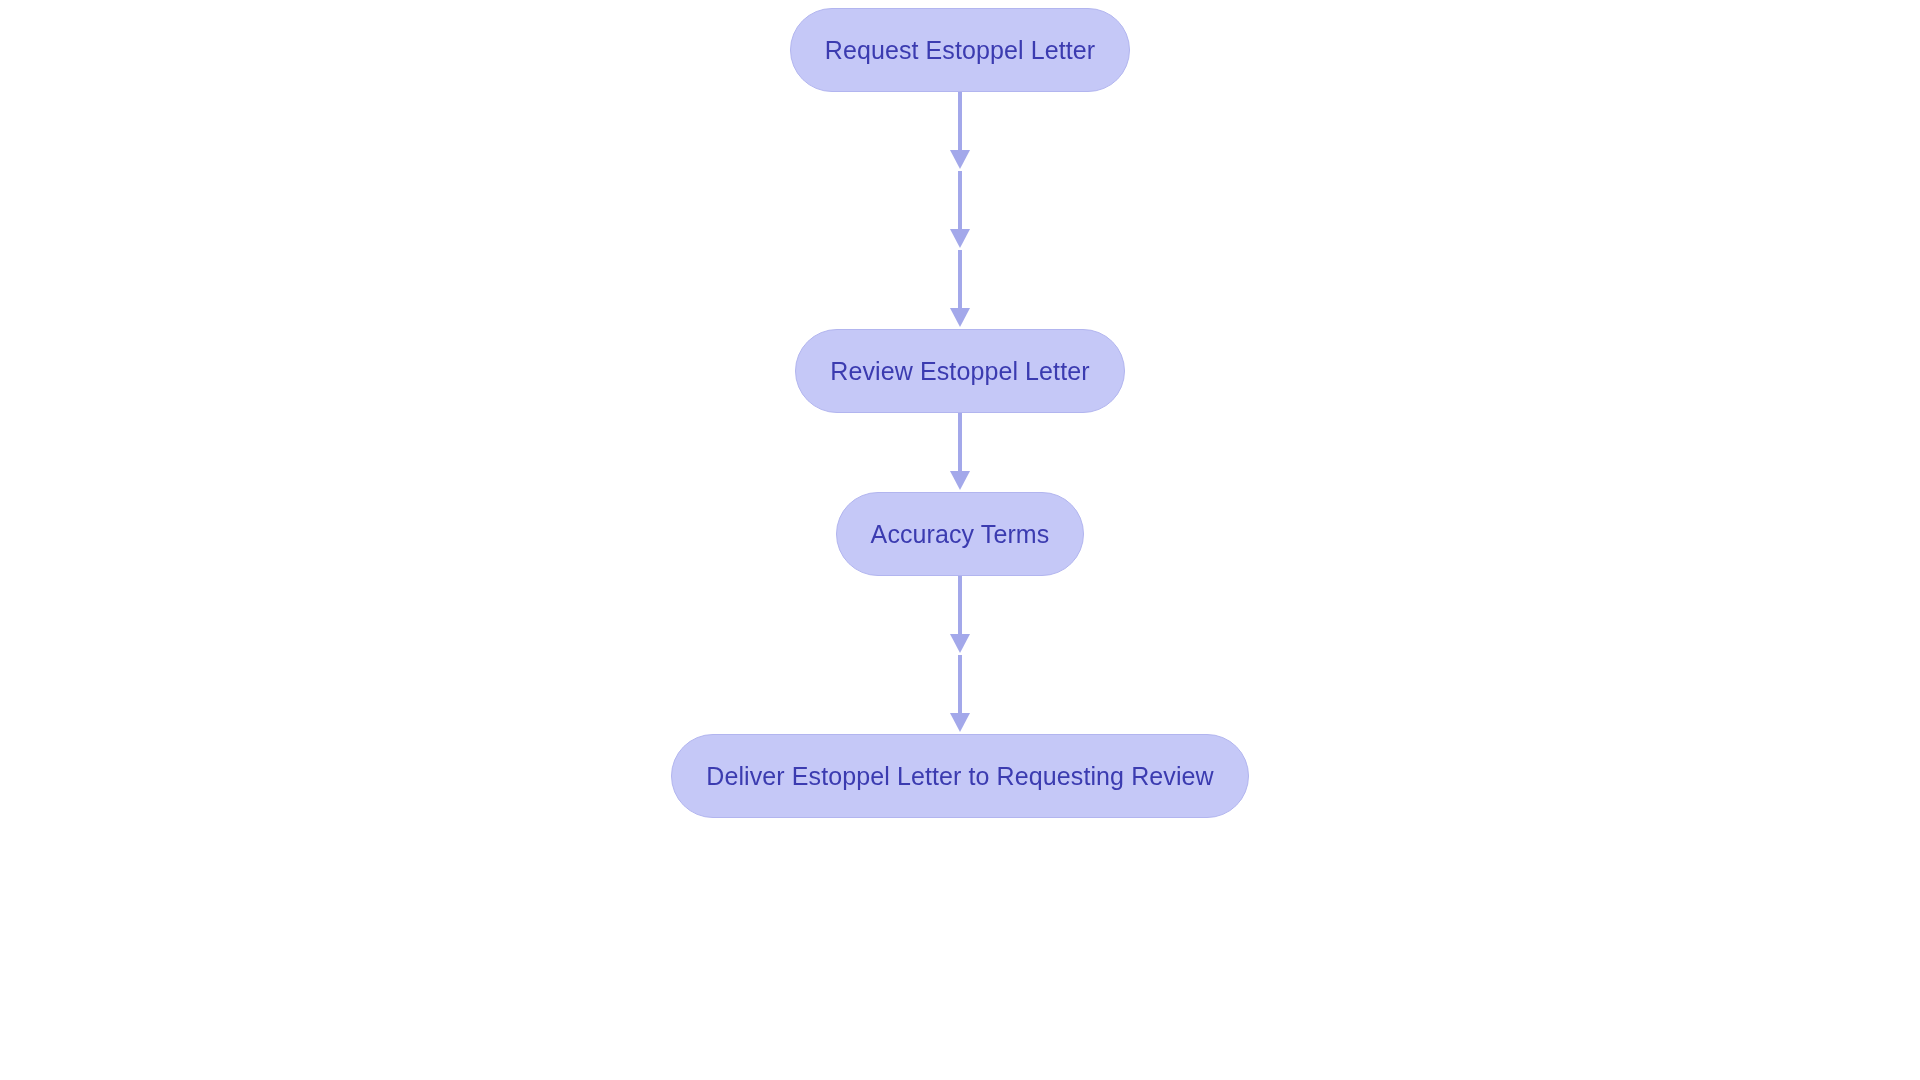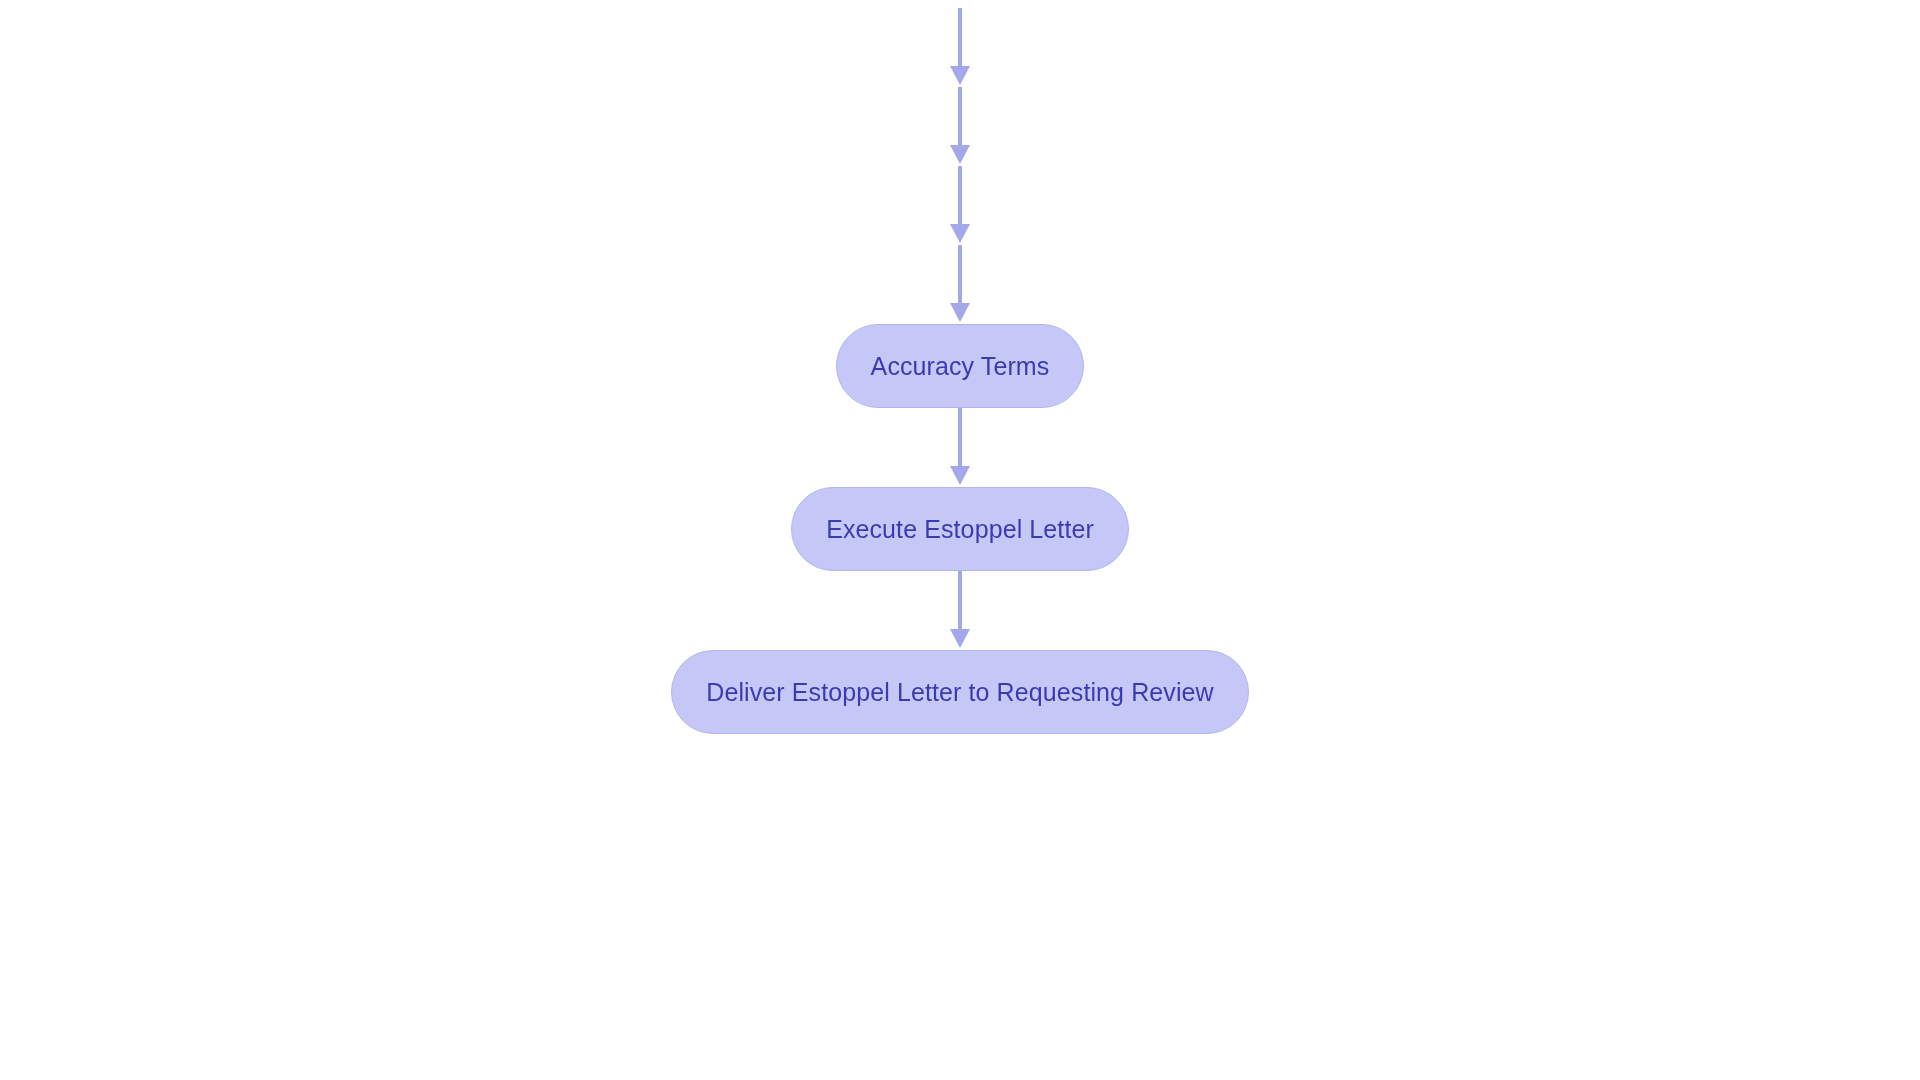--- a/index.html
+++ b/index.html
@@ -57,52 +57,53 @@
   }
   .conn-head {
     fill: #a3a8ea;
   }
 </style>
 </head>
 <body>
 
 <div id="flowchart-canvas">
 
+  <div class="node">Request Estoppel Letter</div>
 
   <svg class="connector" viewBox="0 0 40 79" xmlns="http://www.w3.org/2000/svg">
     <line class="conn-line" x1="20" y1="0" x2="20" y2="60"></line>
     <polygon class="conn-head" points="10,58 30,58 20,77"></polygon>
   </svg>
 
 
   <svg class="connector" viewBox="0 0 40 79" xmlns="http://www.w3.org/2000/svg">
     <line class="conn-line" x1="20" y1="0" x2="20" y2="60"></line>
     <polygon class="conn-head" points="10,58 30,58 20,77"></polygon>
   </svg>
 
 
   <svg class="connector" viewBox="0 0 40 79" xmlns="http://www.w3.org/2000/svg">
     <line class="conn-line" x1="20" y1="0" x2="20" y2="60"></line>
     <polygon class="conn-head" points="10,58 30,58 20,77"></polygon>
   </svg>
 
+  <div class="node">Review Estoppel Letter</div>
 
   <svg class="connector" viewBox="0 0 40 79" xmlns="http://www.w3.org/2000/svg">
     <line class="conn-line" x1="20" y1="0" x2="20" y2="60"></line>
     <polygon class="conn-head" points="10,58 30,58 20,77"></polygon>
   </svg>
 
   <div class="node">Accuracy Terms</div>
 
   <svg class="connector" viewBox="0 0 40 79" xmlns="http://www.w3.org/2000/svg">
     <line class="conn-line" x1="20" y1="0" x2="20" y2="60"></line>
     <polygon class="conn-head" points="10,58 30,58 20,77"></polygon>
   </svg>
 
-  <div class="node">Execute Estoppel Letter</div>
 
   <svg class="connector" viewBox="0 0 40 79" xmlns="http://www.w3.org/2000/svg">
     <line class="conn-line" x1="20" y1="0" x2="20" y2="60"></line>
     <polygon class="conn-head" points="10,58 30,58 20,77"></polygon>
   </svg>
 
   <div class="node">Deliver Estoppel Letter to Requesting Review</div>
 
 </div>
 

